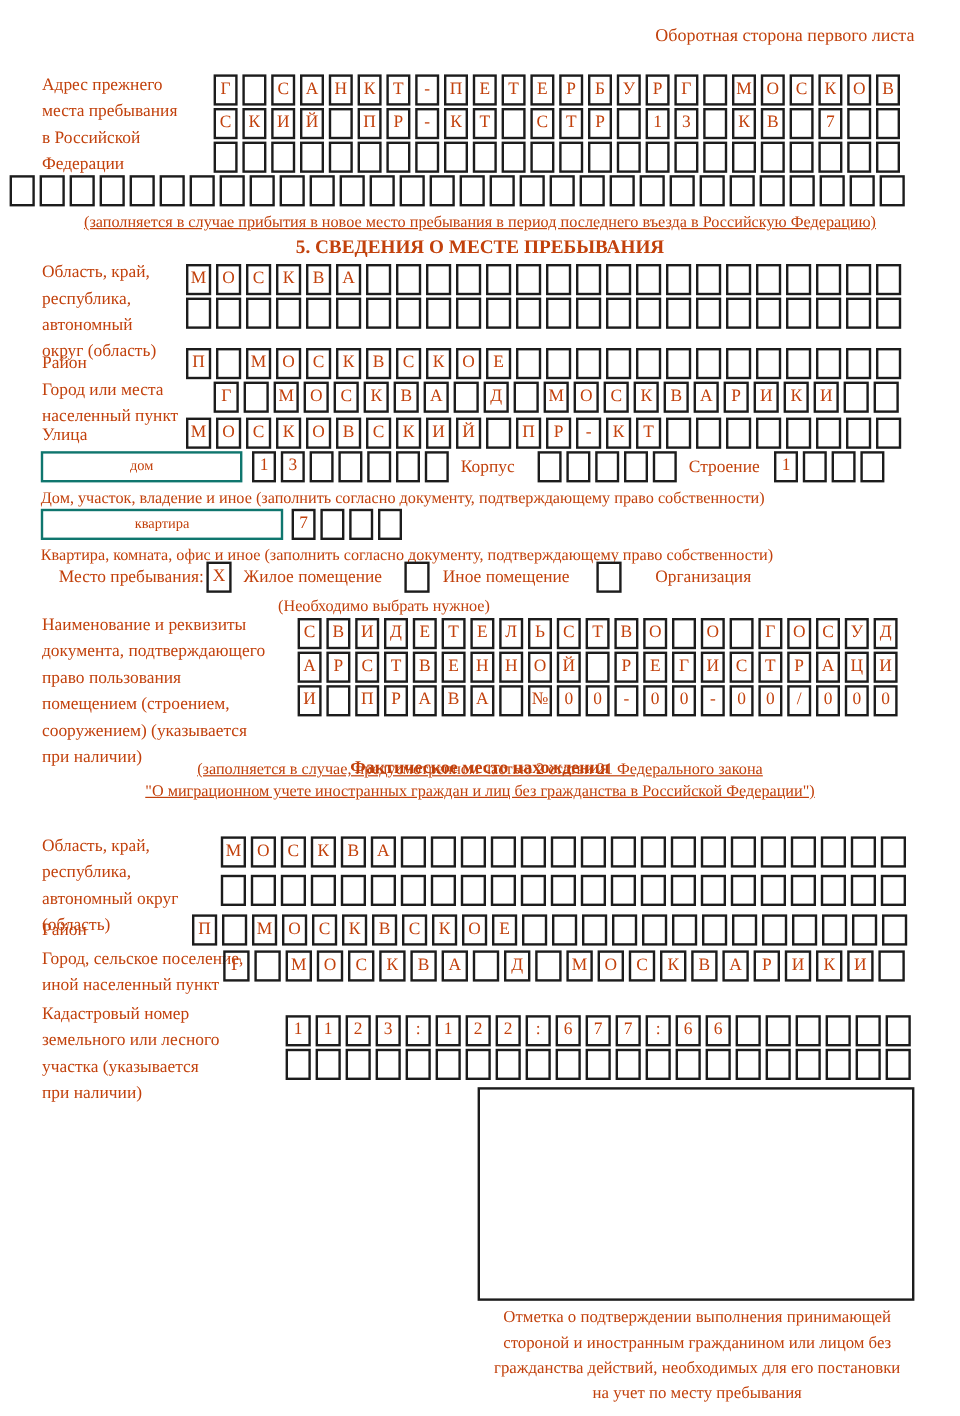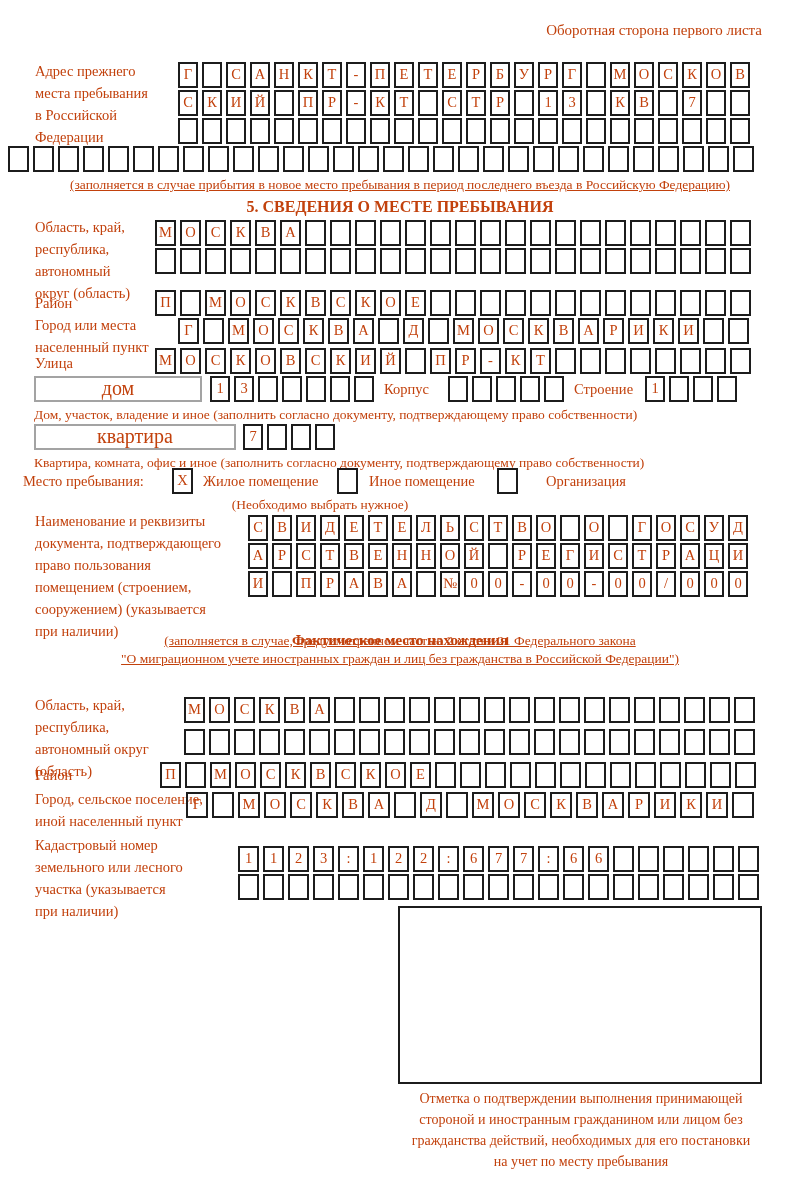--- a/index.html
+++ b/index.html
@@ -9,22 +9,22 @@
   .ml{white-space:pre-line;}
   .h2{position:absolute;left:0;width:800px;text-align:center;font-weight:bold;font-size:16px;}
   .h3{position:absolute;left:0;width:800px;text-align:center;font-weight:bold;font-size:15px;}
   .note{position:absolute;font-size:13.5px;line-height:18px;}
   .center{left:0;width:800px;text-align:center;text-decoration:underline;}
   .boxrow{position:absolute;display:flex;gap:4px;}
   .cell{flex:none;width:20px;height:26px;border:2px solid #1c1c1c;box-sizing:border-box;
         text-align:center;font-size:14.5px;line-height:21px;font-family:"Liberation Serif",serif;}
   .p25 .cell{width:21px;}
   .p26 .cell{width:22px;}
-  .wide-box{position:absolute;height:26px;border:2px solid #a3a3a3;box-sizing:border-box;
-        text-align:center;font-size:20px;line-height:21px;}
+  .wide-box{position:absolute;height:26px;border:2px solid #0f766e;box-sizing:border-box;
+        text-align:center;font-size:12px;line-height:21px;}
   .inline-lbl{position:absolute;font-size:14.5px;line-height:26px;}
   .chk{position:absolute;width:21px;height:26px;border:2px solid #1c1c1c;box-sizing:border-box;
         text-align:center;font-size:14.5px;line-height:21px;}
   .hdr-note{position:absolute;top:22px;right:38px;font-size:15px;}
   .stamp{position:absolute;left:398px;top:906px;width:364px;height:178px;border:2px solid #1c1c1c;box-sizing:border-box;}
   .stamp-note{position:absolute;left:392px;top:1088px;width:378px;text-align:center;
         font-size:14px;line-height:21px;white-space:pre-line;}
 </style>
 </head>
 <body>
@@ -321,21 +321,21 @@
 
   <div class="wide-box" style="left:34px;top:424px;width:202px">квартира</div>
   <div class="boxrow" style="left:243px;top:424px">
       <span class="cell">7</span>
       <span class="cell"></span>
       <span class="cell"></span>
       <span class="cell"></span>
     </div>
   <div class="note" style="left:34px;top:454px">Квартира, комната, офис и иное (заполнить согласно документу, подтверждающему право собственности)</div>
 
-  <div class="lbl" style="left:23px;top:470px">Место пребывания:</div>
+  <div class="lbl" style="left:49px;top:470px">Место пребывания:</div>
   <div class="chk" style="left:172px;top:468px">X</div>
   <div class="lbl" style="left:203px;top:470px">Жилое помещение</div>
   <div class="chk" style="left:337px;top:468px"></div>
   <div class="lbl" style="left:369px;top:470px">Иное помещение</div>
   <div class="chk" style="left:497px;top:468px"></div>
   <div class="lbl" style="left:546px;top:470px">Организация</div>
   <div class="note" style="left:120px;top:496px;width:400px;text-align:center">(Необходимо выбрать нужное)</div>
 
   <div class="lbl ml" style="left:35px;top:510px;width:215px">Наименование и реквизиты
 документа, подтверждающего

